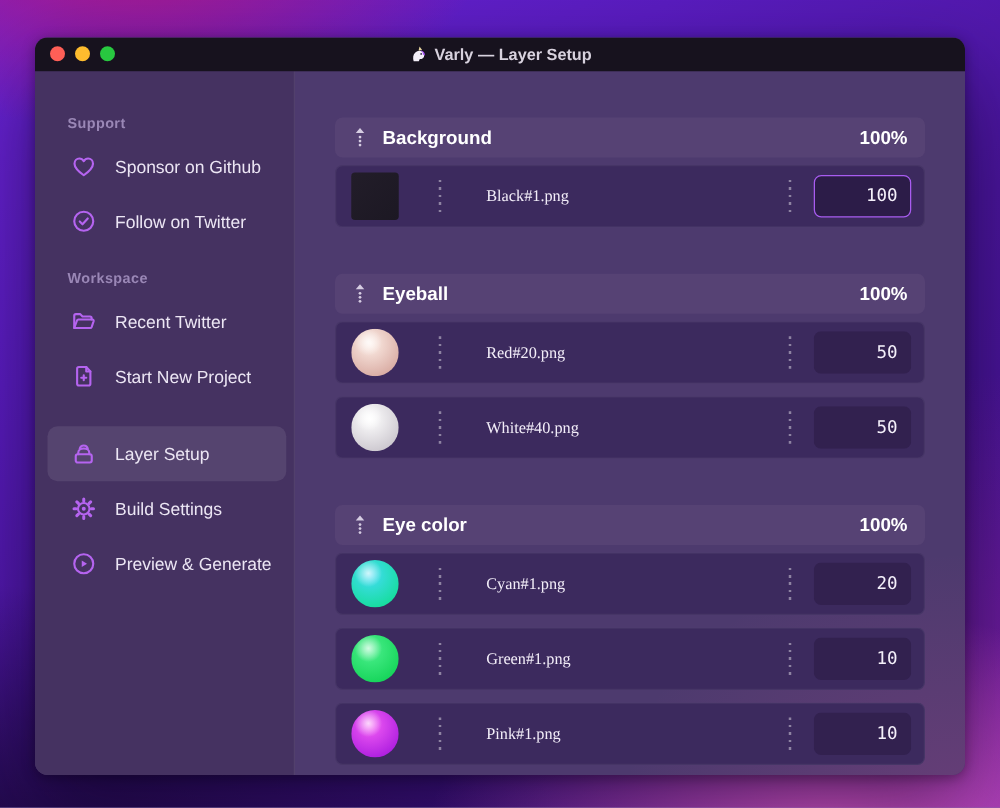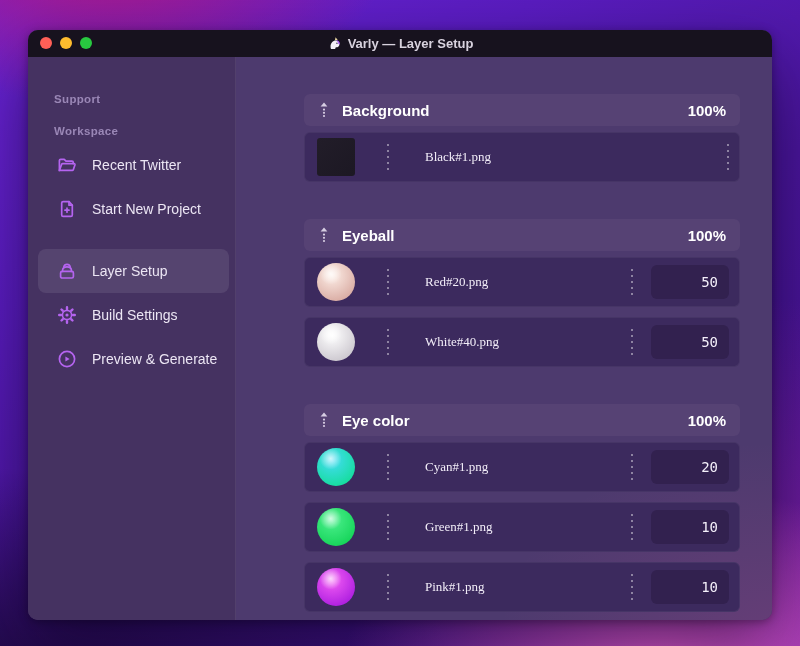--- a/index.html
+++ b/index.html
@@ -22,21 +22,21 @@
   
   .titlebar{position:relative;height:27px;background:#17121e;display:flex;align-items:center;justify-content:center;}
   .traffic{position:absolute;left:12px;top:7px;display:flex;gap:8px;}
   .tl{width:12px;height:12px;border-radius:50%;cursor:pointer;}
   .tl.red{background:#ff5f57;}
   .tl.yellow{background:#febc2e;}
   .tl.green{background:#28c840;}
   .win-title{display:flex;align-items:center;gap:6px;font-size:13px;font-weight:700;color:#d8d2de;}
   .win-title svg{display:block;}
   
-  .winbody{display:flex;height:563px;gap:36px;}
+  .winbody{display:flex;height:563px;}
   .sidebar{
     width:208px;flex:none;box-sizing:border-box;padding-top:36px;
     background:#453261;border-right:1px solid rgba(255,255,255,.07);
   }
   .side-section{margin-bottom:18px;}
   .section-label{font-size:11.5px;font-weight:700;color:#9a87b6;letter-spacing:.03em;margin:0 0 4px 26px;height:14px;}
   .side-item{
     height:44px;display:flex;align-items:center;gap:14px;
     margin:0 6px 0 10px;padding:0 8px 0 18px;border-radius:8px;
     font-size:14px;color:#ece6f4;cursor:pointer;
@@ -109,20 +109,40 @@
       <span>Varly — Layer Setup</span>
     </div>
   </div>
 
   <div class="winbody">
 
     <aside class="sidebar">
       <div>
   <div class="side-section">
     <div class="section-label">Support</div>
+    <div class="section-items">
+  <div class="side-item">
+    <span class="side-icon">
+                  <svg width="22" height="22" viewBox="0 0 22 22">
+                    <path d="M11 18.2 C7.2 15.4 3.6 12.6 3.6 8.9 C3.6 6.6 5.4 4.8 7.5 4.8 C8.9 4.8 10.2 5.6 11 6.9 C11.8 5.6 13.1 4.8 14.5 4.8 C16.6 4.8 18.4 6.6 18.4 8.9 C18.4 12.6 14.8 15.4 11 18.2 Z"></path>
+                  </svg>
+                </span>
+    <span class="side-label">Sponsor on Github</span>
+  </div>
+
+  <div class="side-item">
+    <span class="side-icon">
+                  <svg width="22" height="22" viewBox="0 0 22 22">
+                    <circle cx="11" cy="11" r="7.6"></circle>
+                    <path d="M7.8 11.2 L10 13.4 L14.2 8.8"></path>
+                  </svg>
+                </span>
+    <span class="side-label">Follow on Twitter</span>
+  </div>
+</div>
   </div>
 
   <div class="side-section">
     <div class="section-label">Workspace</div>
     <div class="section-items">
   <div class="side-item">
     <span class="side-icon">
                   <svg width="22" height="22" viewBox="0 0 22 22">
                     <path d="M3.4 16.4 V6.6 C3.4 5.9 4 5.3 4.7 5.3 H8.2 L10 7.2 H16 C16.7 7.2 17.3 7.8 17.3 8.5 V9.6"></path>
                     <path d="M3.4 16.4 L5.6 10.4 C5.8 9.9 6.2 9.6 6.7 9.6 H17.9 C18.7 9.6 19.1 10.2 18.9 11 L17.3 15.7 C17.1 16.2 16.7 16.4 16.2 16.4 Z"></path>
@@ -199,20 +219,21 @@
       <span class="group-title">Background</span>
       <span class="group-weight">100%</span>
     </div>
     <div class="rows">
   <div class="row">
     <span class="thumb square" style="background: linear-gradient(135deg, rgb(34, 29, 41), rgb(28, 24, 35));"></span>
     <span class="vsep left"></span>
     <span class="filename">Black#1.png</span>
     <span class="spacer"></span>
     <span class="vsep"></span>
+    <input class="value-input focused" value="100" style="">
   </div>
 </div>
   </section>
 
   <section class="group">
     <div class="group-header">
       <span class="drag">
         <svg width="10" height="18" viewBox="0 0 10 18">
           <path d="M5 1.4 L8.4 5.4 H1.6 Z" fill="#d6cde2"></path>
           <circle cx="5" cy="8.6" r="1.1" fill="#d6cde2"></circle>

